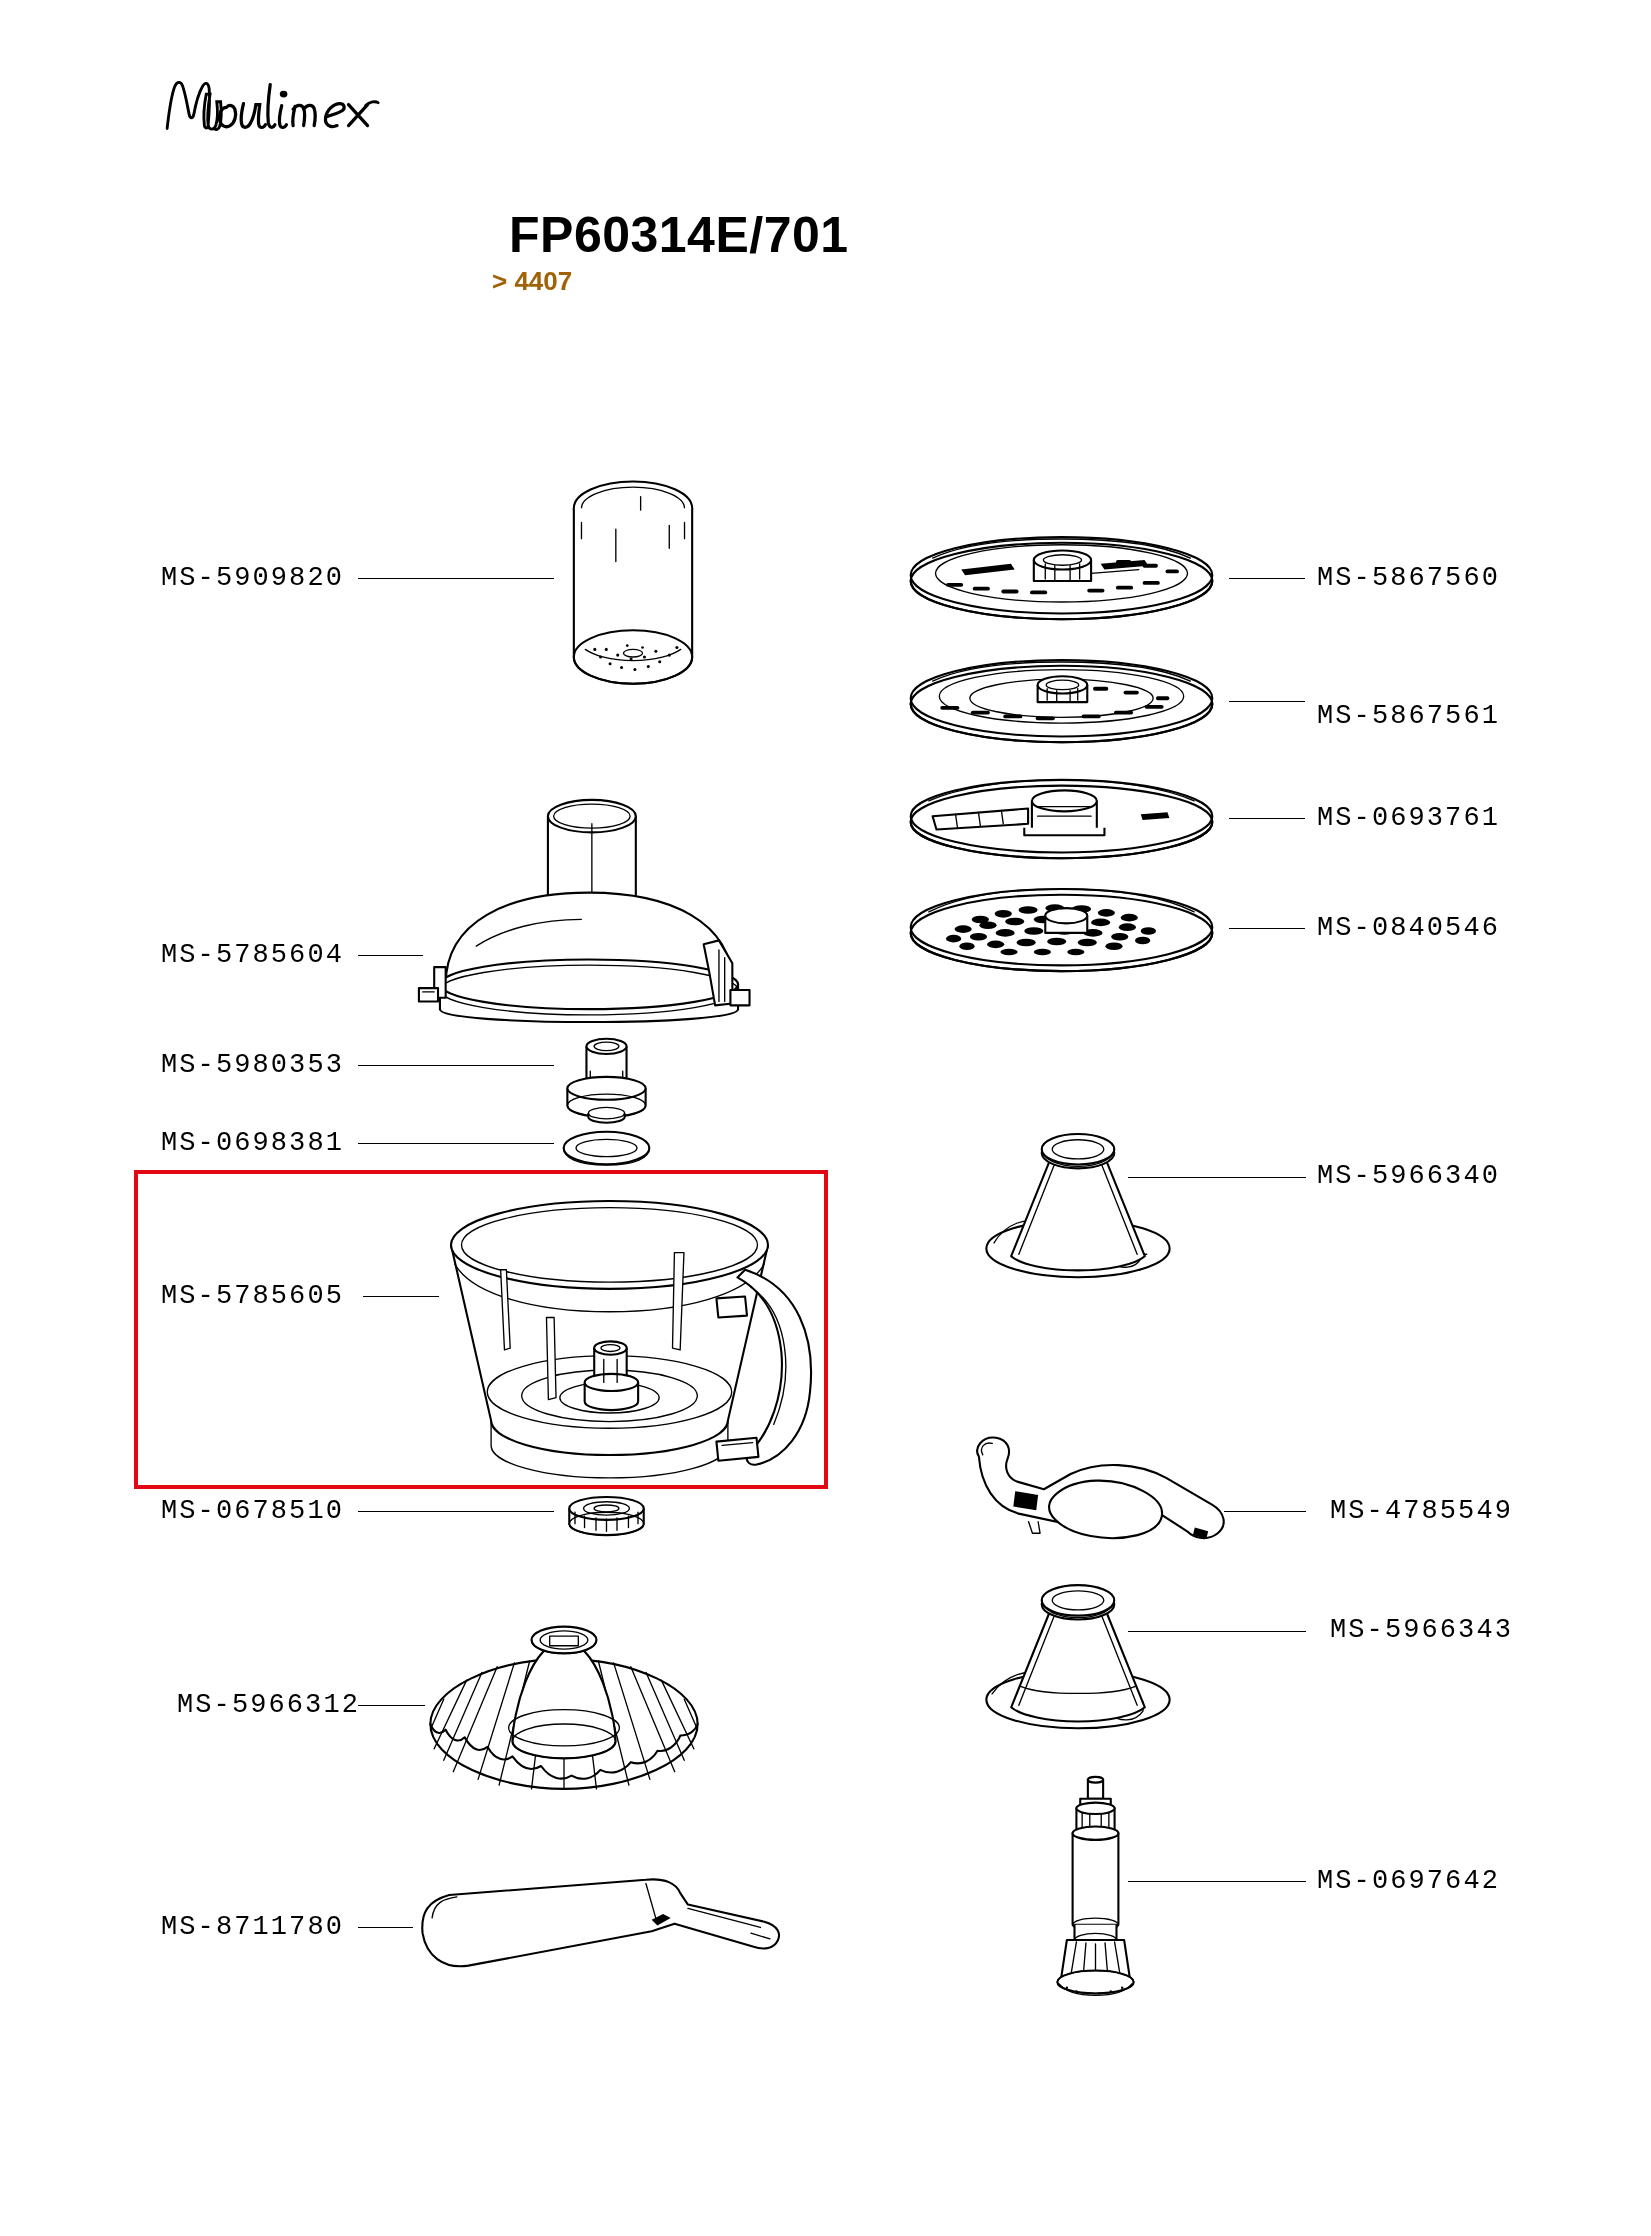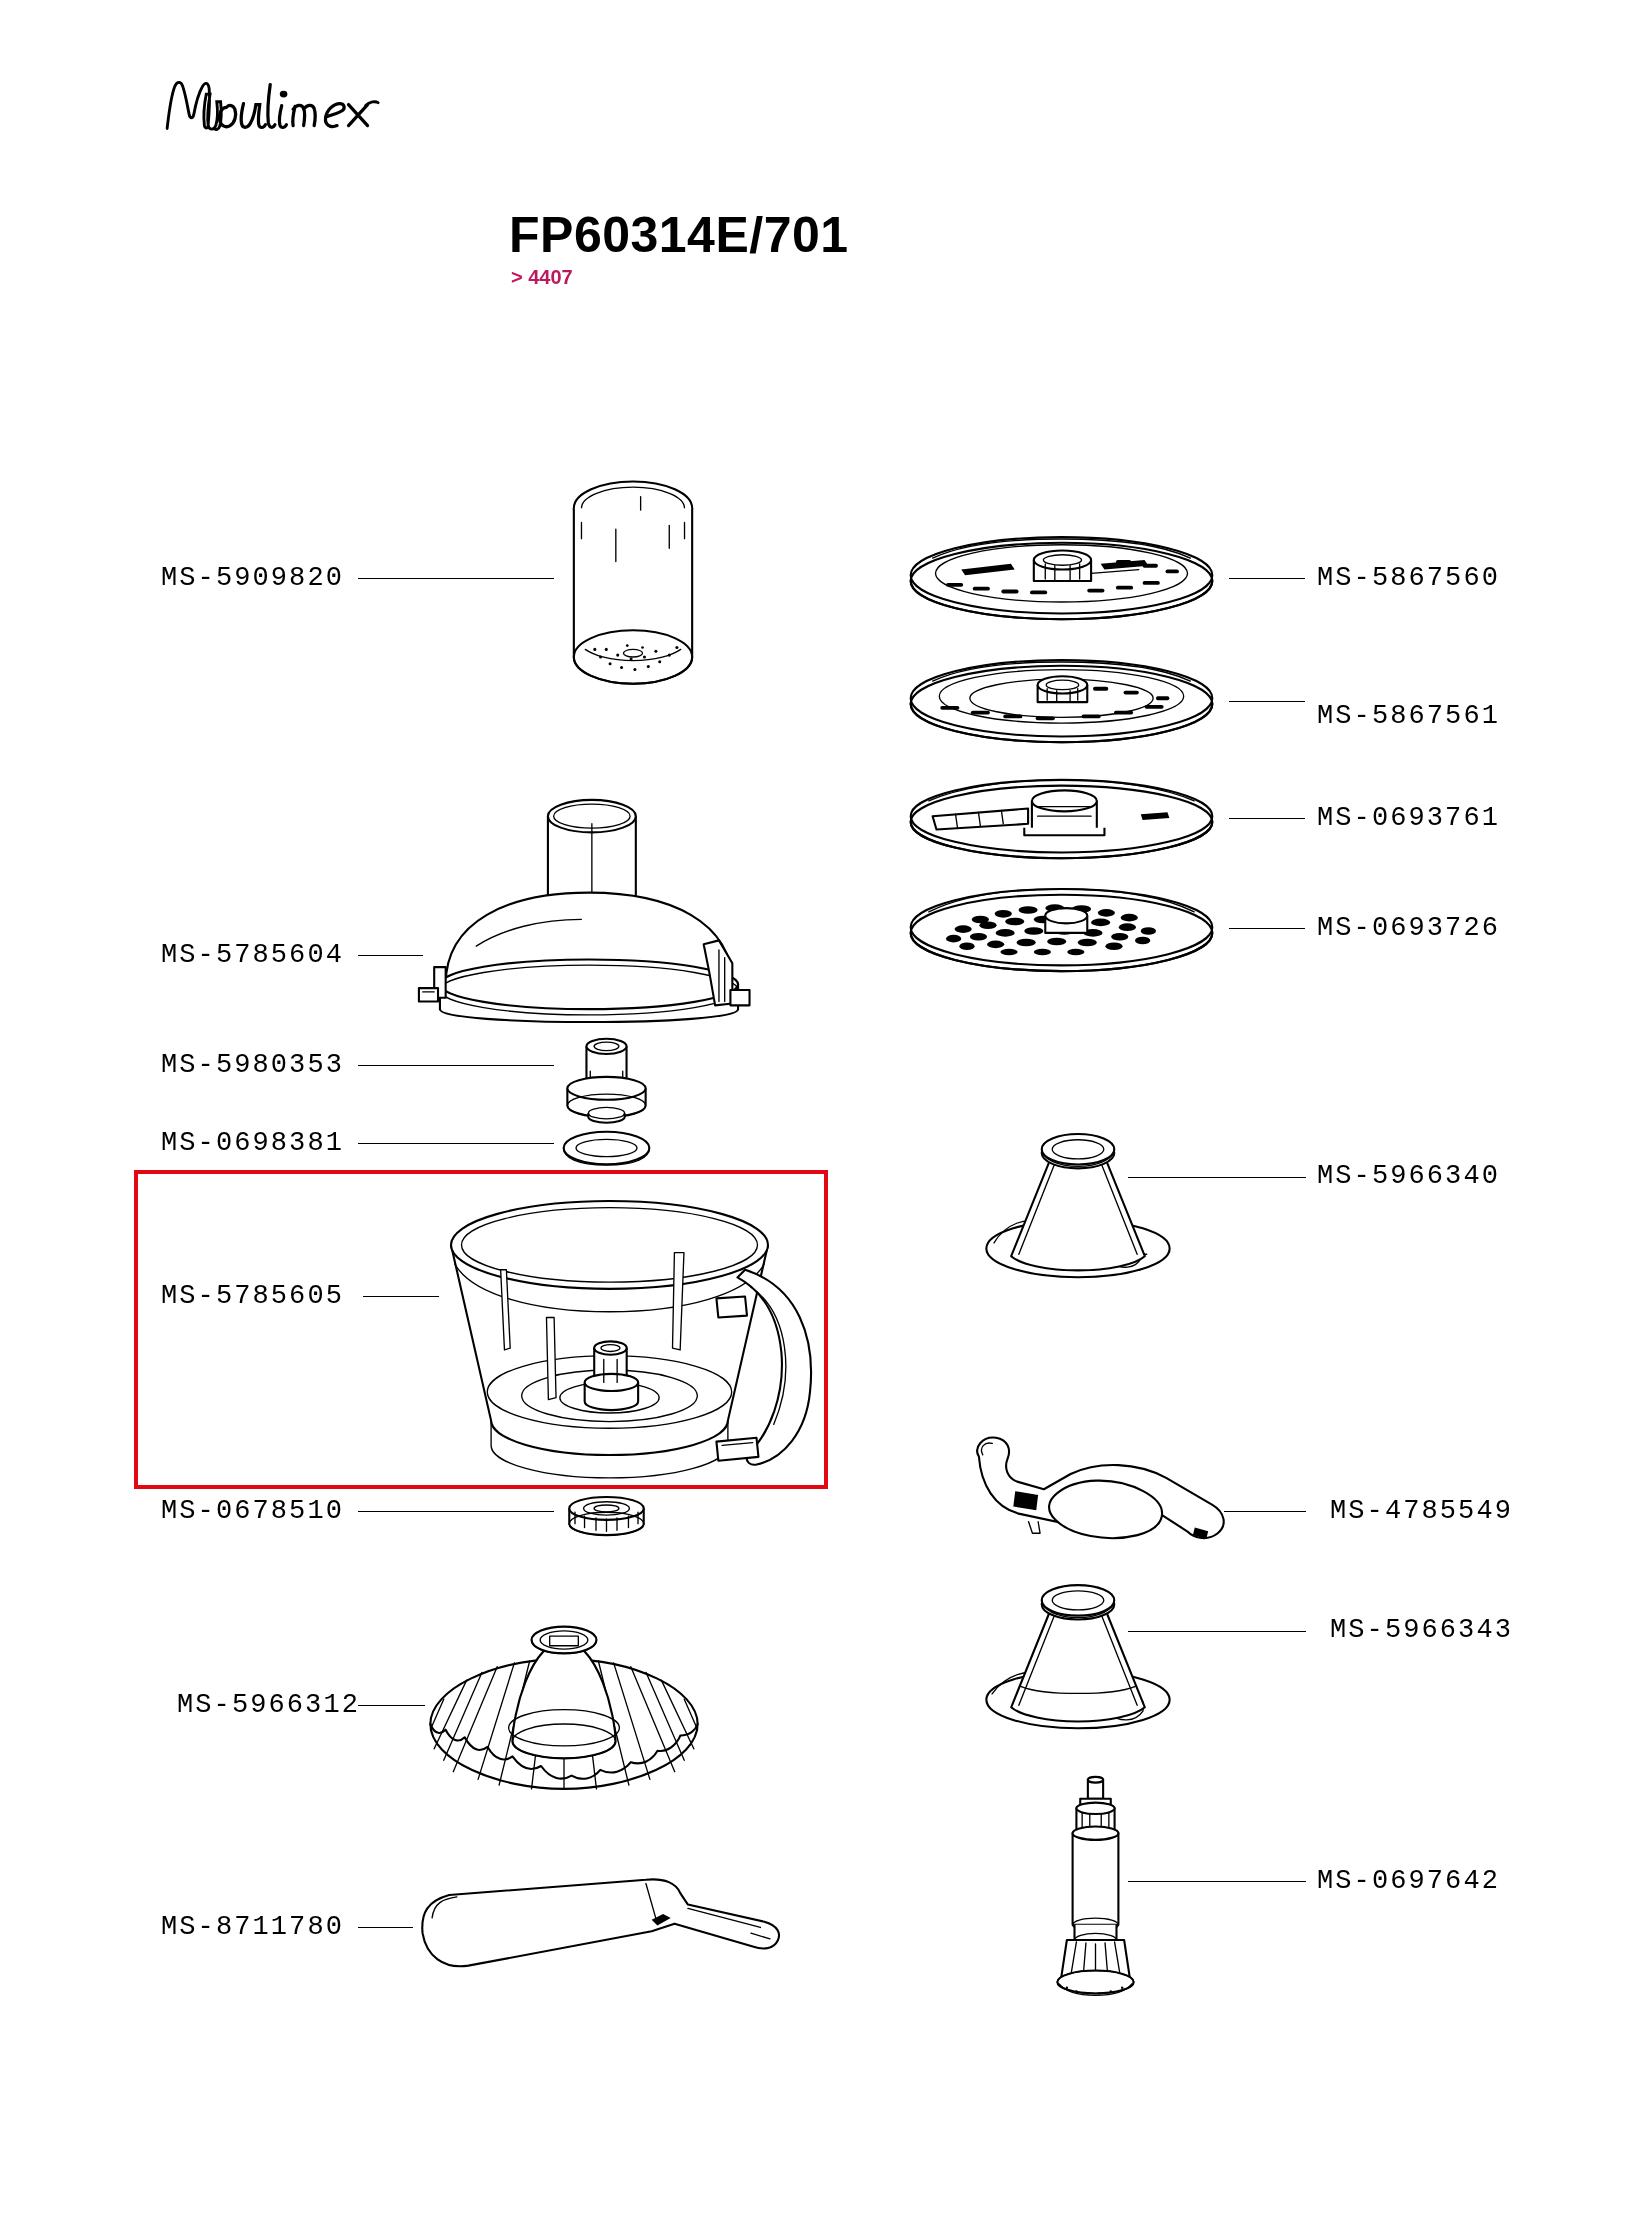--- a/index.html
+++ b/index.html
@@ -31,26 +31,26 @@
     top: 206px;
     font-family: "Liberation Sans", sans-serif;
     font-size: 50px;
     font-weight: bold;
     letter-spacing: 0.5px;
     color: #000000;
     white-space: nowrap;
   }
   #doc-subtitle {
     position: absolute;
-    left: 511px;
+    left: 492px;
     top: 266px;
     font-family: "Liberation Sans", sans-serif;
-    font-size: 20px;
+    font-size: 26px;
     font-weight: bold;
-    color: #be185d;
+    color: #a16207;
     white-space: nowrap;
   }
   
   .part-label {
     position: absolute;
     font-family: "Liberation Mono", "DejaVu Sans Mono", monospace;
     font-size: 27px;
     letter-spacing: 2.1px;
     color: #000000;
     white-space: nowrap;
@@ -153,21 +153,21 @@
 
   <div class="part-label right" style="left:1317px; top:563px;">MS-5867560</div>
   <div class="leader" style="left:1229px; top:578px; width:76px;"></div>
 
   <div class="part-label right" style="left:1317px; top:701px;">MS-5867561</div>
   <div class="leader" style="left:1229px; top:701px; width:76px;"></div>
 
   <div class="part-label right" style="left:1317px; top:803px;">MS-0693761</div>
   <div class="leader" style="left:1229px; top:818px; width:76px;"></div>
 
-  <div class="part-label right" style="left:1317px; top:913px;">MS-0693726</div>
+  <div class="part-label right" style="left:1317px; top:913px;">MS-0840546</div>
   <div class="leader" style="left:1229px; top:928px; width:76px;"></div>
 
   <div class="part-label right" style="left:1317px; top:1161px;">MS-5966340</div>
   <div class="leader" style="left:1128px; top:1177px; width:178px;"></div>
 
   <div class="part-label right" style="left:1317px; top:1496px;margin-left:13px;">MS-4785549</div>
   <div class="leader" style="left:1224px; top:1511px; width:82px;"></div>
 
   <div class="part-label right" style="left:1330px; top:1615px;">MS-5966343</div>
   <div class="leader" style="left:1128px; top:1631px; width:178px;"></div>

